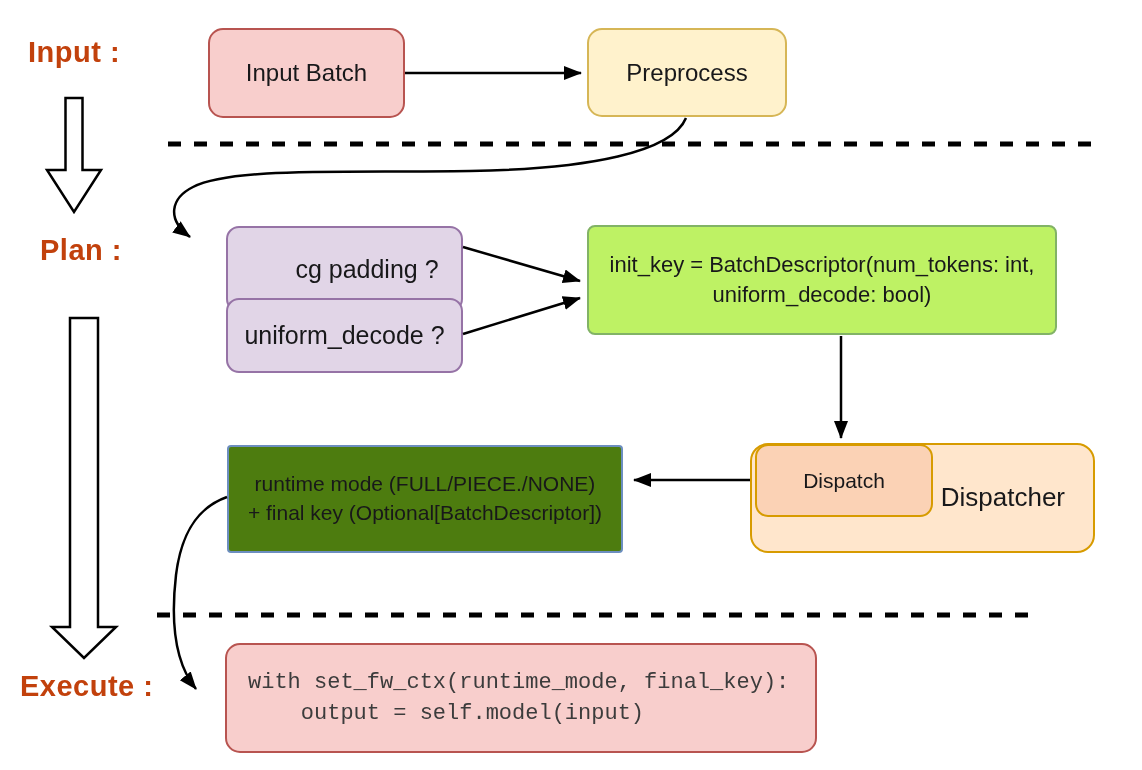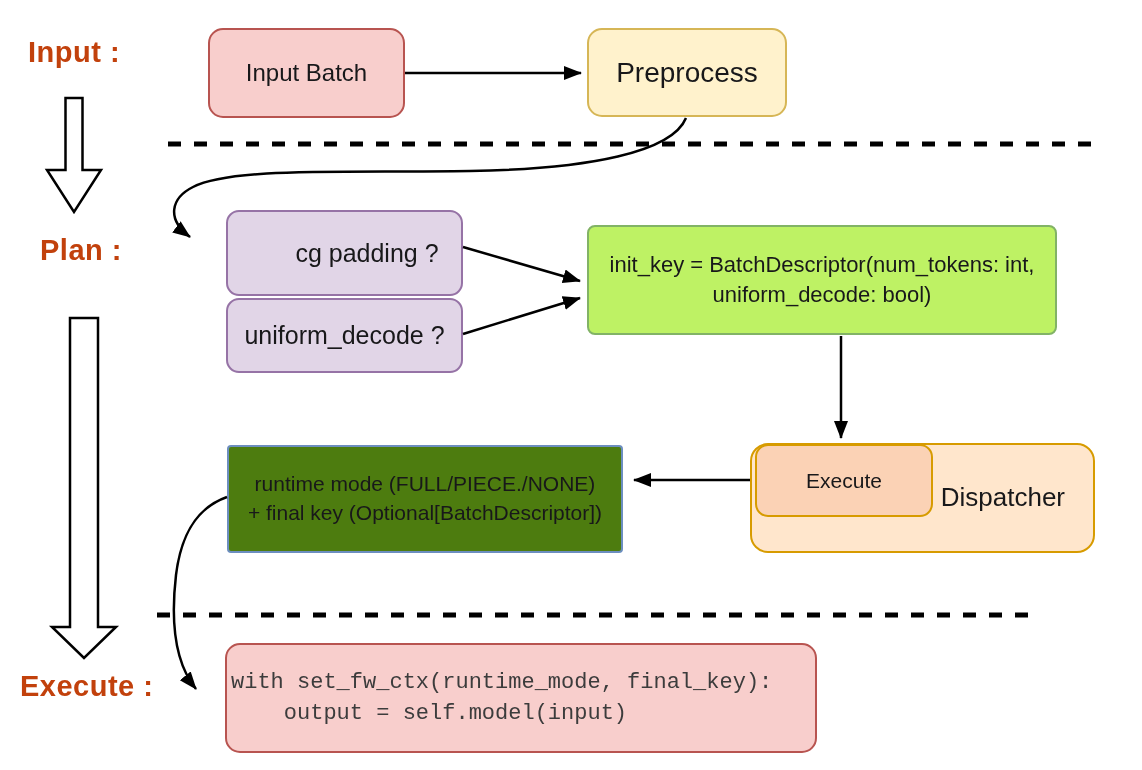--- a/index.html
+++ b/index.html
@@ -18,30 +18,30 @@
   .node .lines{line-height:1.38;}
   .nl{display:block;white-space:nowrap;}
   .pink   {background:#f8cecc;border:2.5px solid #b85450;border-radius:15px;}
   .yellow {background:#fff2cc;border:2.5px solid #d6b656;border-radius:15px;}
   .purple {background:#e1d5e7;border:2.5px solid #9673a6;border-radius:13px;}
   .green  {background:#bef264;border:2.5px solid #82b366;border-radius:8px;}
   .orange-light{background:#ffe6cc;border:2.5px solid #d79b00;border-radius:18px;}
   .orange-deep {background:#fbd2b5;border:2.5px solid #d79b00;border-radius:13px;}
   .blue   {background:#4d7c0f;border:2.5px solid #6c8ebf;border-radius:4px;}
   #node-input-batch{left:208px;top:28px;width:197px;height:90px;font-size:24px;}
-  #node-preprocess{left:587px;top:28px;width:200px;height:89px;font-size:28px;}
-  #node-cg-padding{left:226px;top:210px;width:237px;height:86px;font-size:25px;padding-left:45px;}
+  #node-preprocess{left:587px;top:28px;width:200px;height:89px;font-size:24px;}
+  #node-cg-padding{left:226px;top:226px;width:237px;height:86px;font-size:25px;padding-left:45px;}
   #node-uniform-decode{left:226px;top:298px;width:237px;height:75px;font-size:25px;}
   #node-init-key{left:587px;top:225px;width:470px;height:110px;font-size:22px;}
   #node-cudagraph{left:750px;top:443px;width:345px;height:110px;font-size:26px;
     justify-content:flex-end;padding-right:28px;}
   #node-dispatch{left:755px;top:444px;width:178px;height:73px;font-size:21px;}
   #node-runtime{left:227px;top:445px;width:396px;height:108px;font-size:21px;}
   #node-execute{left:225px;top:643px;width:592px;height:110px;
-    justify-content:flex-start;padding-left:4px;
+    justify-content:flex-start;padding-left:21px;
     font-family:"Liberation Mono",monospace;font-size:22px;color:#3c3c3c;}
   #node-execute .lines{line-height:1.42;text-align:left;}
   #node-execute .nl{white-space:pre;}
   #arrow-layer{position:absolute;left:0;top:0;pointer-events:none;}
 </style>
 </head>
 <body>
 
 <div id="canvas">
 
@@ -72,21 +72,21 @@
     </div>
   </div>
 
   <div class="node orange-light" id="node-cudagraph">
     <div class="lines">
       <span class="nl">Dispatcher</span>
     </div>
   </div>
 
   <div class="node orange-deep" id="node-dispatch">
-    <span class="nl">Execute</span>
+    <span class="nl">Dispatch</span>
   </div>
 
   <div class="node blue" id="node-runtime">
     <div class="lines">
       <span class="nl">runtime mode (FULL/PIECE./NONE)</span>
       <span class="nl">+ final key (Optional[BatchDescriptor])</span>
     </div>
   </div>
 
   <div class="node pink" id="node-execute">

